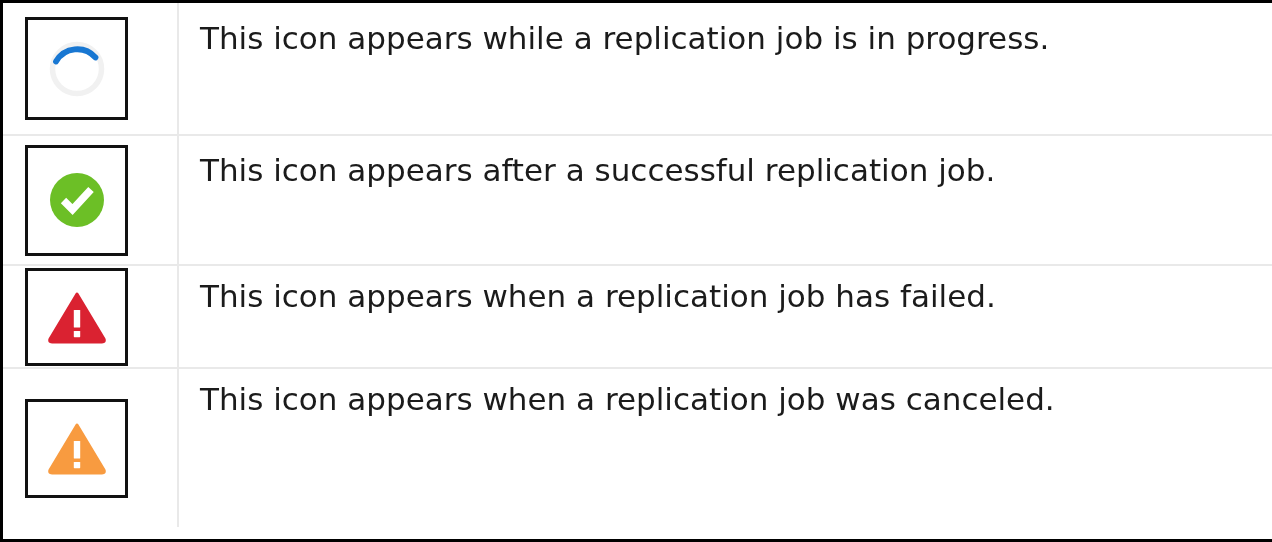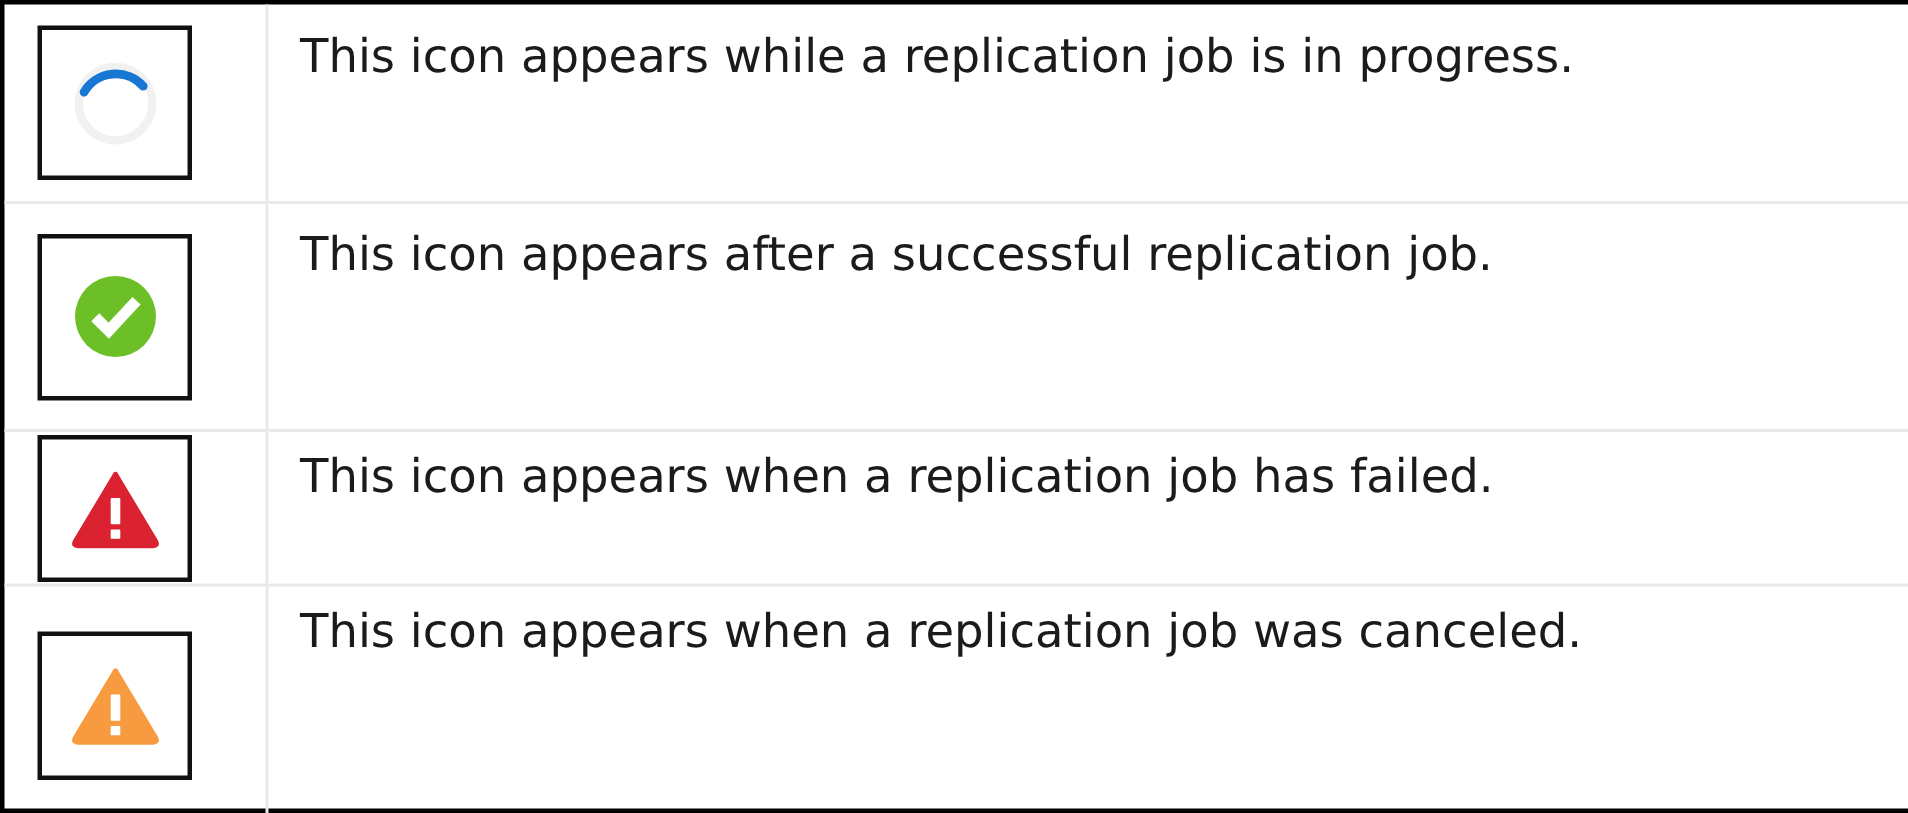--- a/index.html
+++ b/index.html
@@ -26,21 +26,21 @@
     background: #ffffff;
   }
 
   .legend-row {
     display: flex;
     align-items: stretch;
     box-sizing: border-box;
     border-bottom: 2px solid #e9e9e9;
   }
   .legend-row.r0 { height: 133px; }
-  .legend-row.r1 { height: 152px; }
+  .legend-row.r1 { height: 130px; }
   .legend-row.r2 { height: 103px; }
   .legend-row.r3 { height: 158px; border-bottom: 0; }
 
   .icon-cell {
     box-sizing: border-box;
     width: 176px;
     flex: 0 0 176px;
     border-right: 2px solid #e9e9e9;
     display: flex;
     align-items: center;

